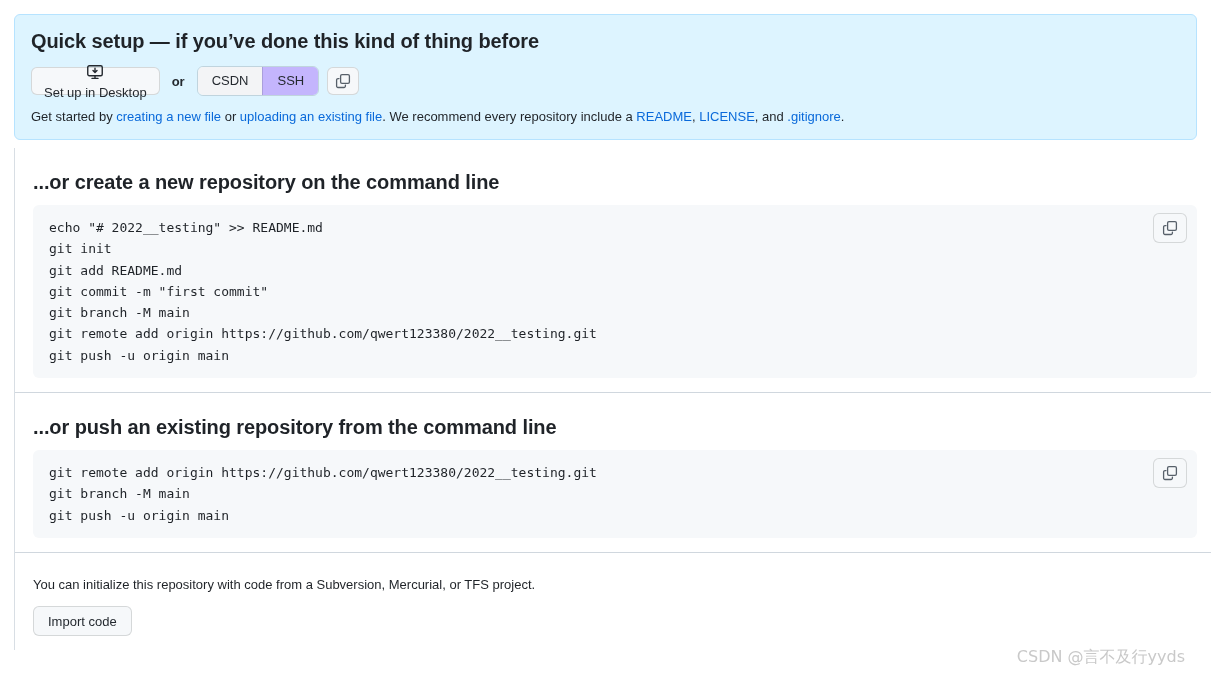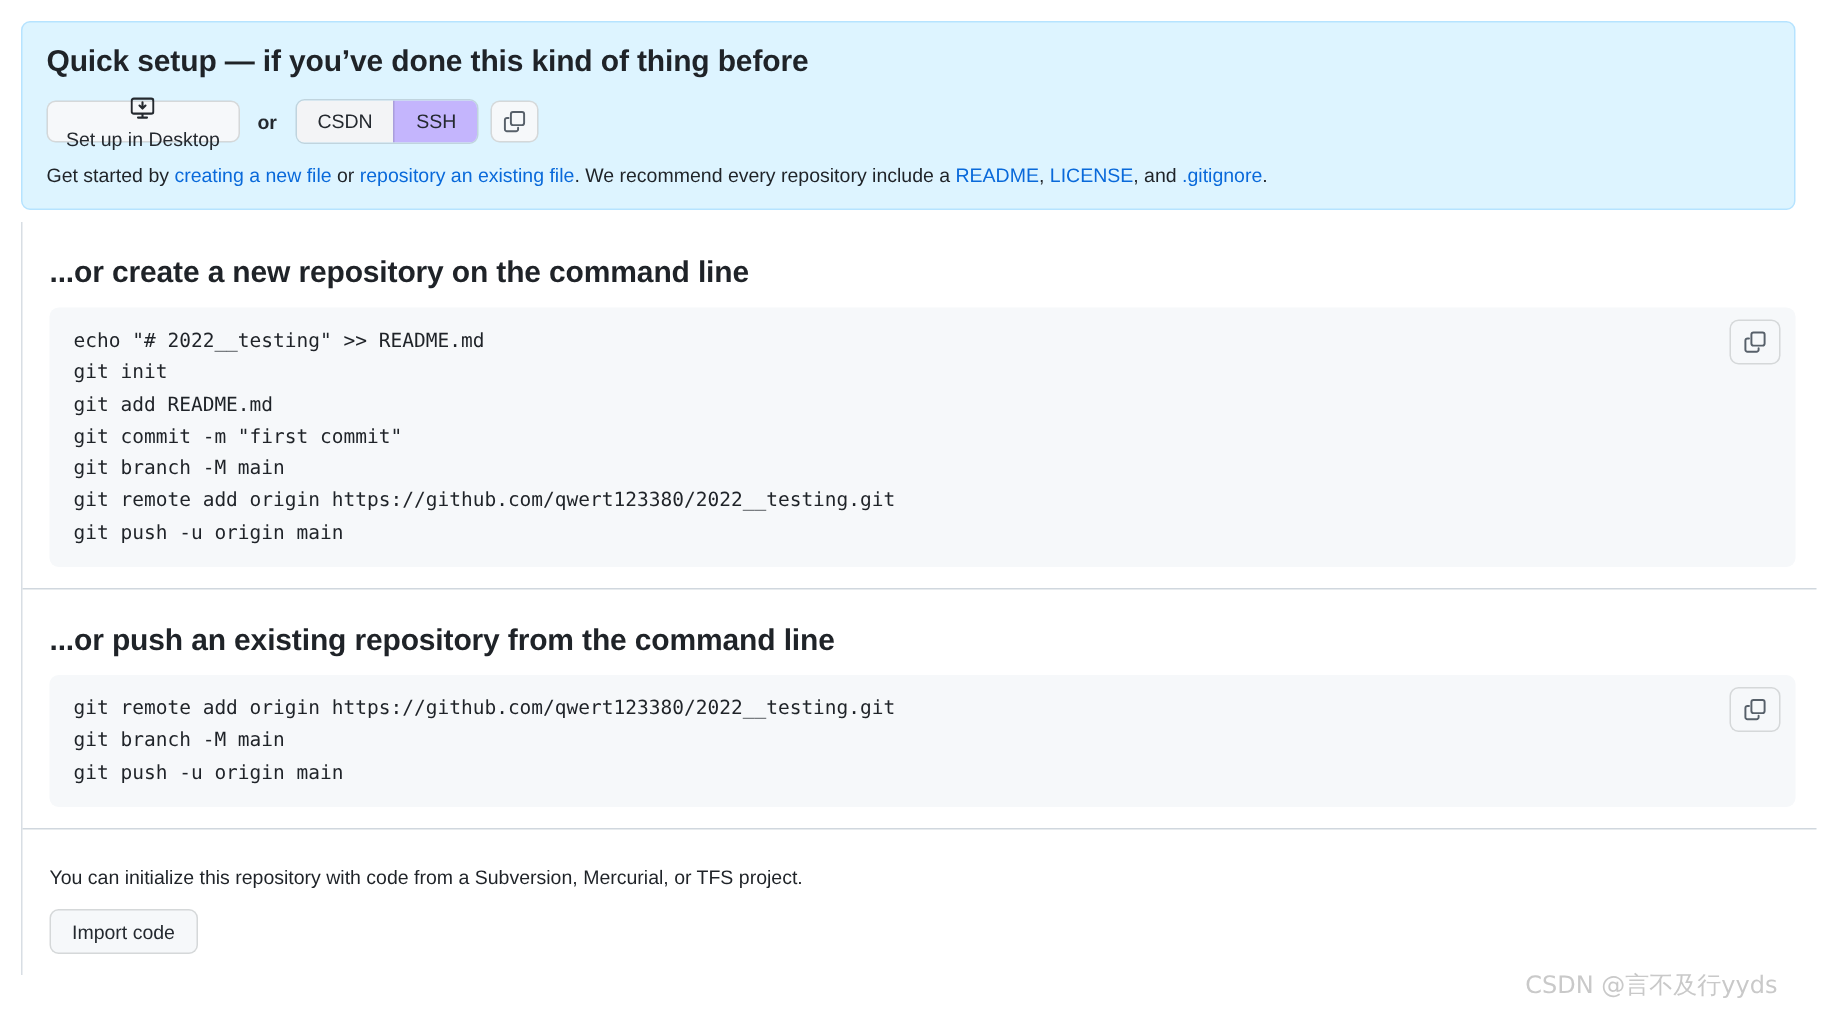--- a/index.html
+++ b/index.html
@@ -241,21 +241,21 @@
       <span>
         <svg width="16" height="16" viewBox="0 0 16 16" aria-hidden="true">
           <rect x="5.6" y="1.6" width="8.8" height="8.8" rx="1.4" fill="none" stroke="#57606a" stroke-width="1.3"></rect>
           <path d="M10.4 12.1v1.0a1.4 1.4 0 0 1-1.4 1.4H3.0a1.4 1.4 0 0 1-1.4-1.4V7.0a1.4 1.4 0 0 1 1.4-1.4h1.0" fill="none" stroke="#57606a" stroke-width="1.3" stroke-linecap="round" stroke-linejoin="round"></path>
         </svg>
       </span>
     </button>
   </div>
 
   <div class="get-started">
-    <span>Get started by </span><a class="lnk">creating a new file</a><span> or </span><a class="lnk">repository an existing file</a><span>. We recommend every repository include a </span><a class="lnk">README</a><span>, </span><a class="lnk">LICENSE</a><span>, and </span><a class="lnk">.gitignore</a><span>.</span>
+    <span>Get started by </span><a class="lnk">creating a new file</a><span> or </span><a class="lnk">uploading an existing file</a><span>. We recommend every repository include a </span><a class="lnk">README</a><span>, </span><a class="lnk">LICENSE</a><span>, and </span><a class="lnk">.gitignore</a><span>.</span>
   </div>
 </div>
 
 <div id="sections">
 
   <div class="section">
     <h3>...or create a new repository on the command line</h3>
     <div class="code-wrap">
       <pre>echo "# 2022__testing" &gt;&gt; README.md
 git init

